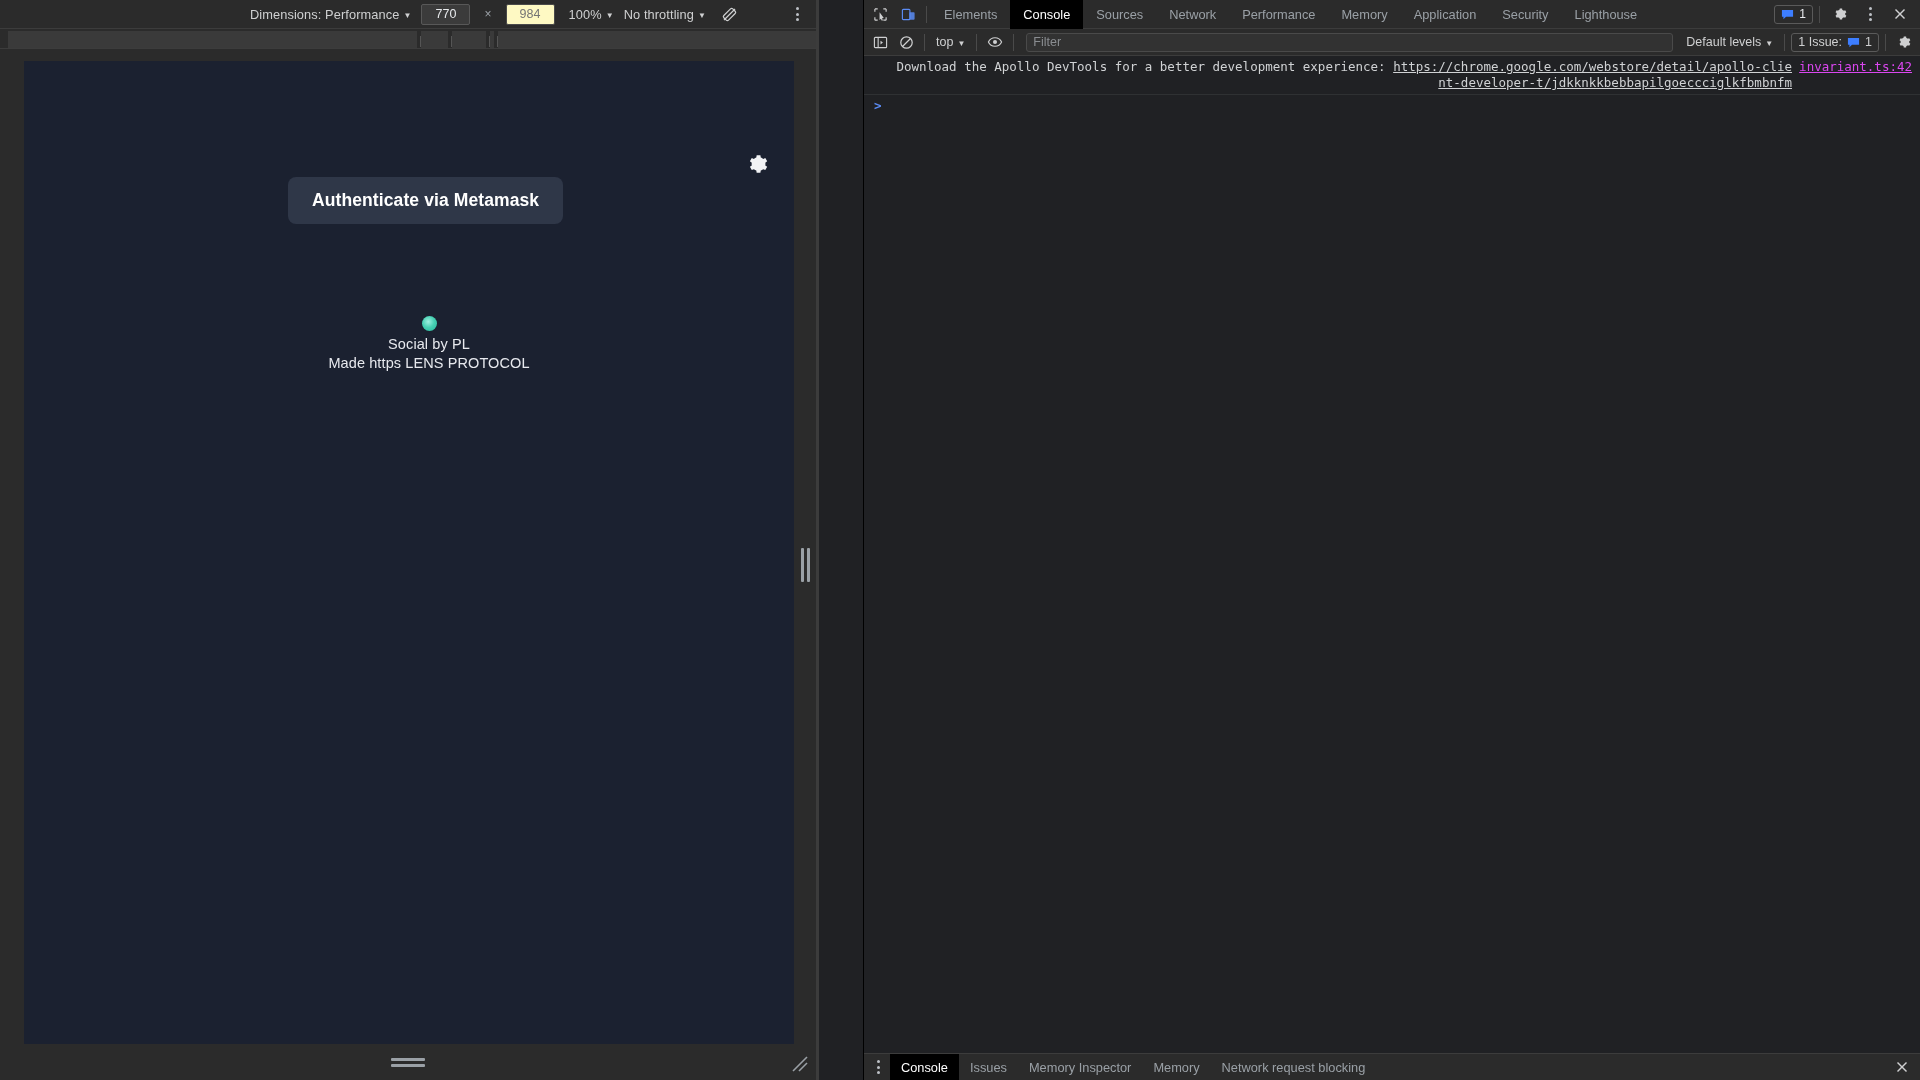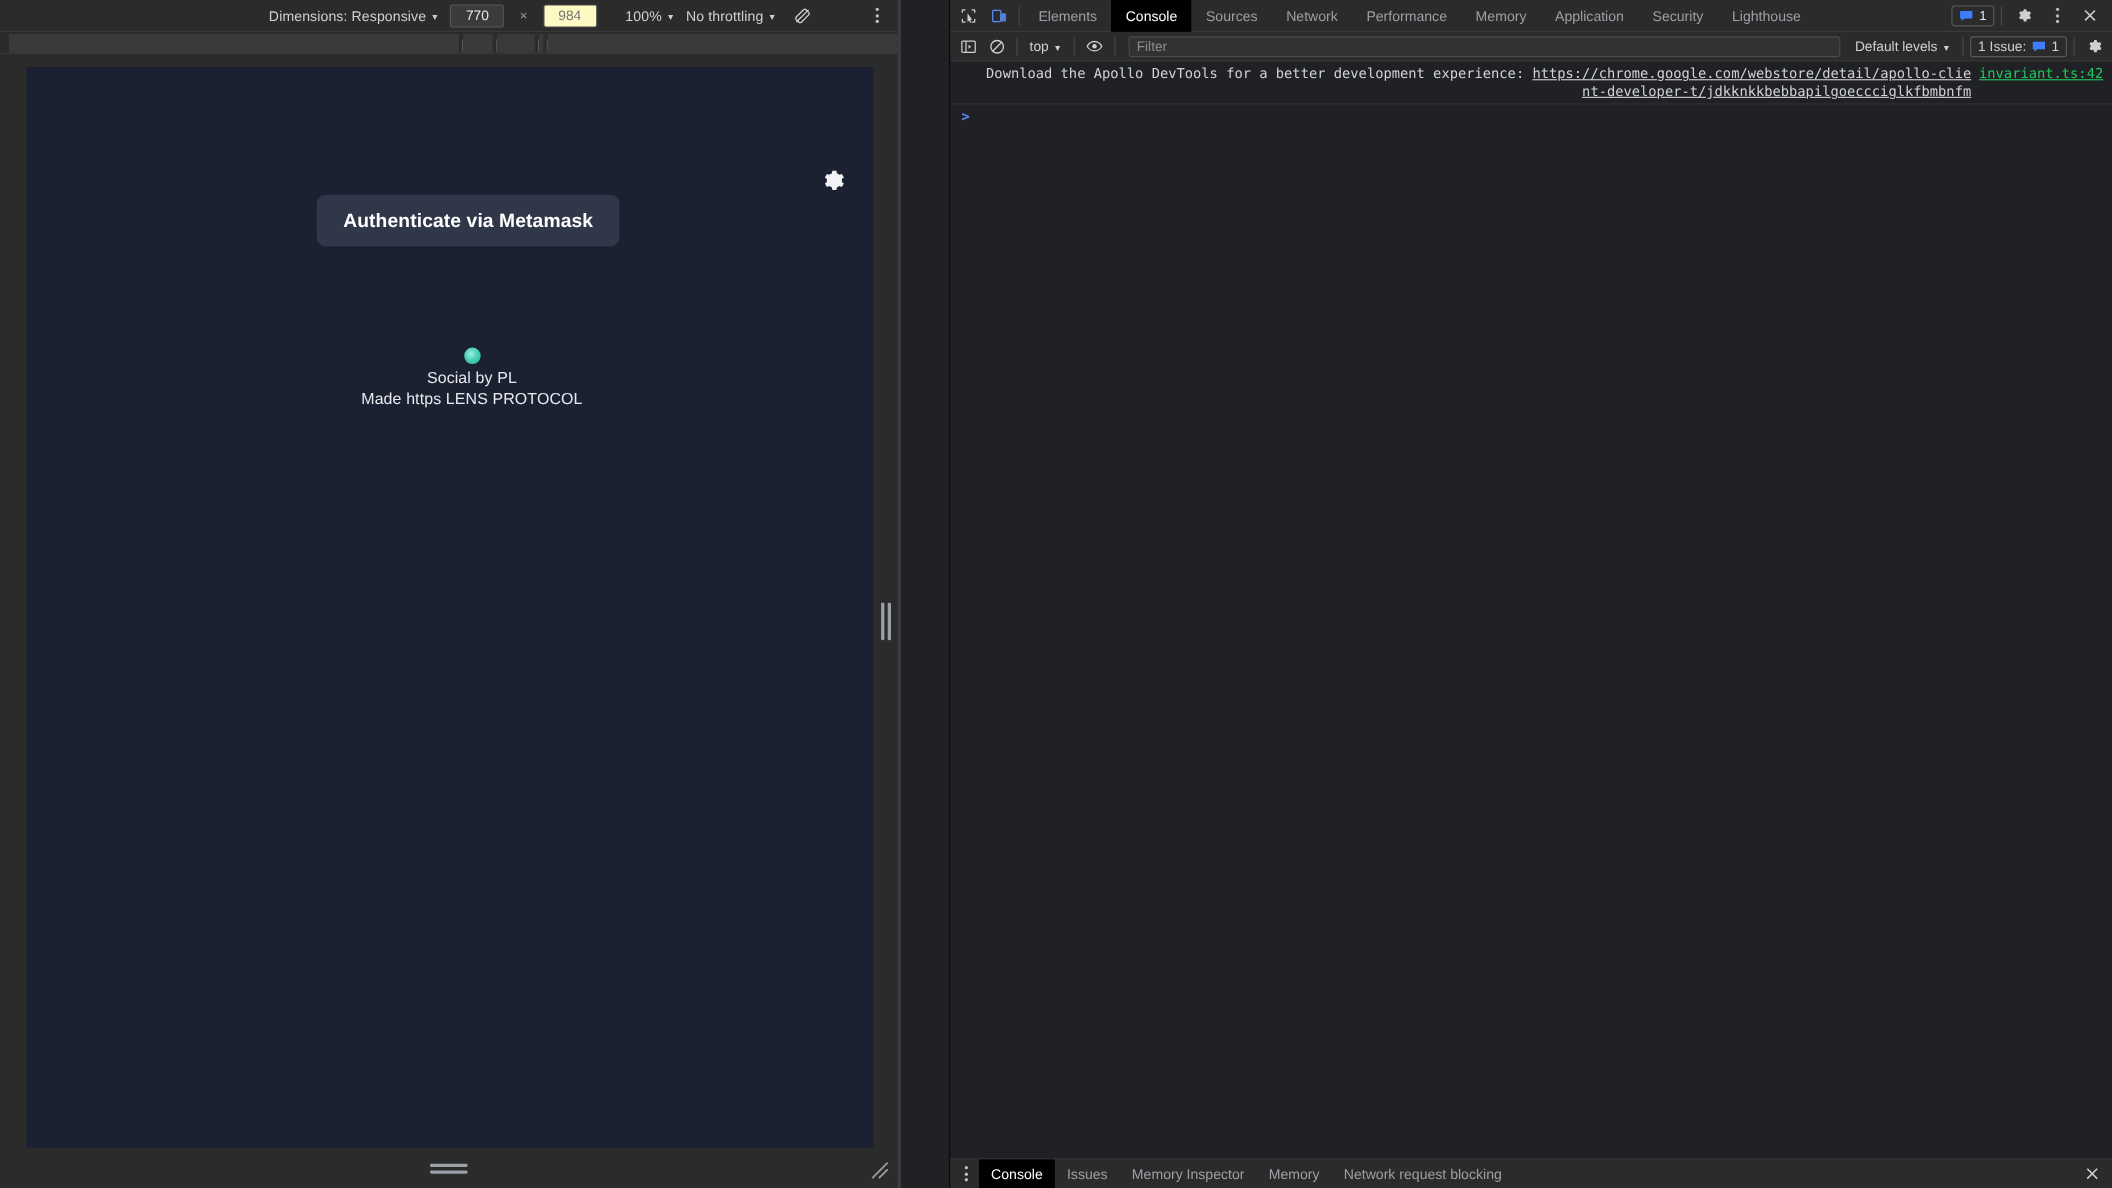--- a/index.html
+++ b/index.html
@@ -182,21 +182,21 @@
     padding: 3px 8px 3px 28px;
     position: relative;
     font-family: "DejaVu Sans Mono", monospace;
     font-size: 12.5px; line-height: 16px;
     color: #d0d2d4;
   }
   .log-row .msg { display: block; padding-right: 120px; word-break: break-all; }
   .log-row a.link { color: #d0d2d4; text-decoration: underline; }
   .log-row .src {
     position: absolute; right: 8px; top: 3px;
-    color: #22c55e; text-decoration: underline; font-size: 12.5px; cursor: pointer;
+    color: #d946ef; text-decoration: underline; font-size: 12.5px; cursor: pointer;
   }
   .prompt-row {
     padding: 3px 8px 3px 28px; position: relative;
     font-family: "DejaVu Sans Mono", monospace; font-size: 12.5px; line-height: 16px;
     min-height: 20px;
   }
   .prompt-row .chev { position: absolute; left: 10px; top: 3px; color: #5b8cf5; font-weight: bold; }
 
   #drawer-tabs {
     height: 27px; flex: 0 0 27px;
@@ -213,27 +213,27 @@
 </style>
 </head>
 <body>
 
 <div id="app">
 
   <div id="device-pane">
 
     <div id="device-toolbar">
       <div class="dt-label">
-        <span>Dimensions: Responsive</span>
+        <span>Dimensions: Performance</span>
         <span class="caret">▼</span>
       </div>
       <input class="dim-input" value="770" style="">
       <span class="dim-x">×</span>
       <input class="dim-input placeholder" placeholder="984" style="">
-      <div class="dt-label" style="margin-left:16px">
+      <div class="dt-label" style="margin-left:4px">
         <span>100%</span>
         <span class="caret">▼</span>
       </div>
       <div class="dt-label">
         <span>No throttling</span>
         <span class="caret">▼</span>
       </div>
       <div class="tb-icon">
         <svg width="17" height="17" viewBox="0 0 17 17">
           <rect x="2.2" y="5.2" width="12.6" height="6.6" rx="1.6" fill="none" stroke="#cfd0d1" stroke-width="1.2" transform="rotate(-45 8.5 8.5)"></rect>

